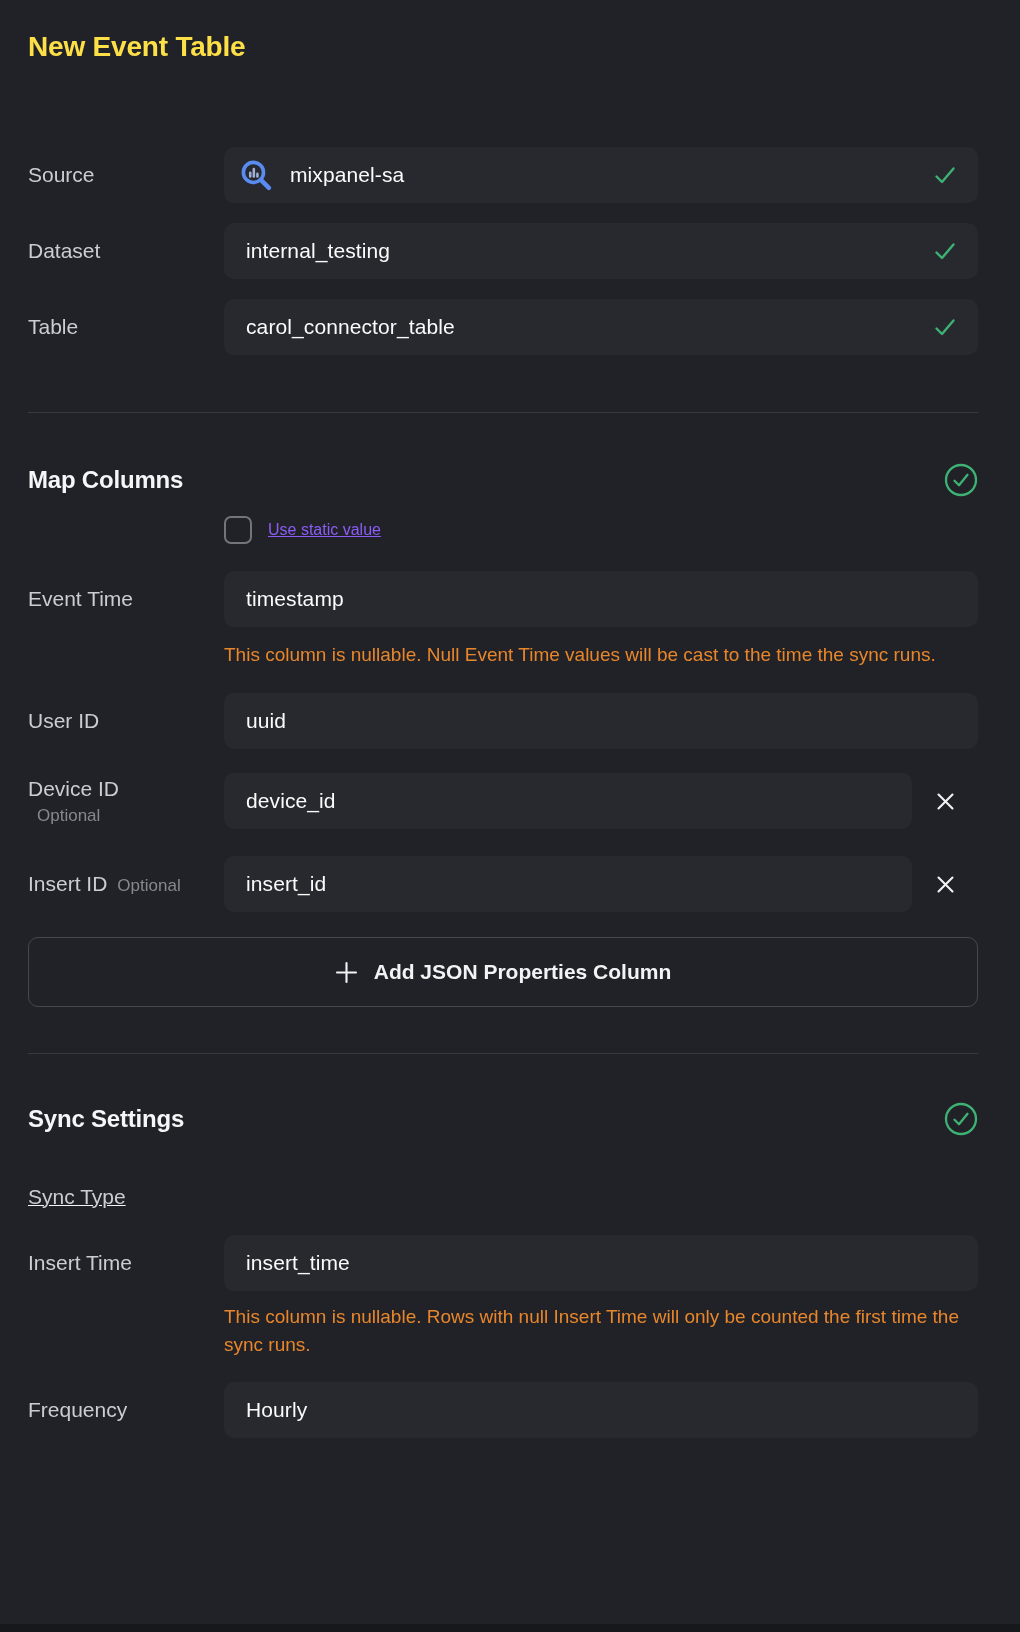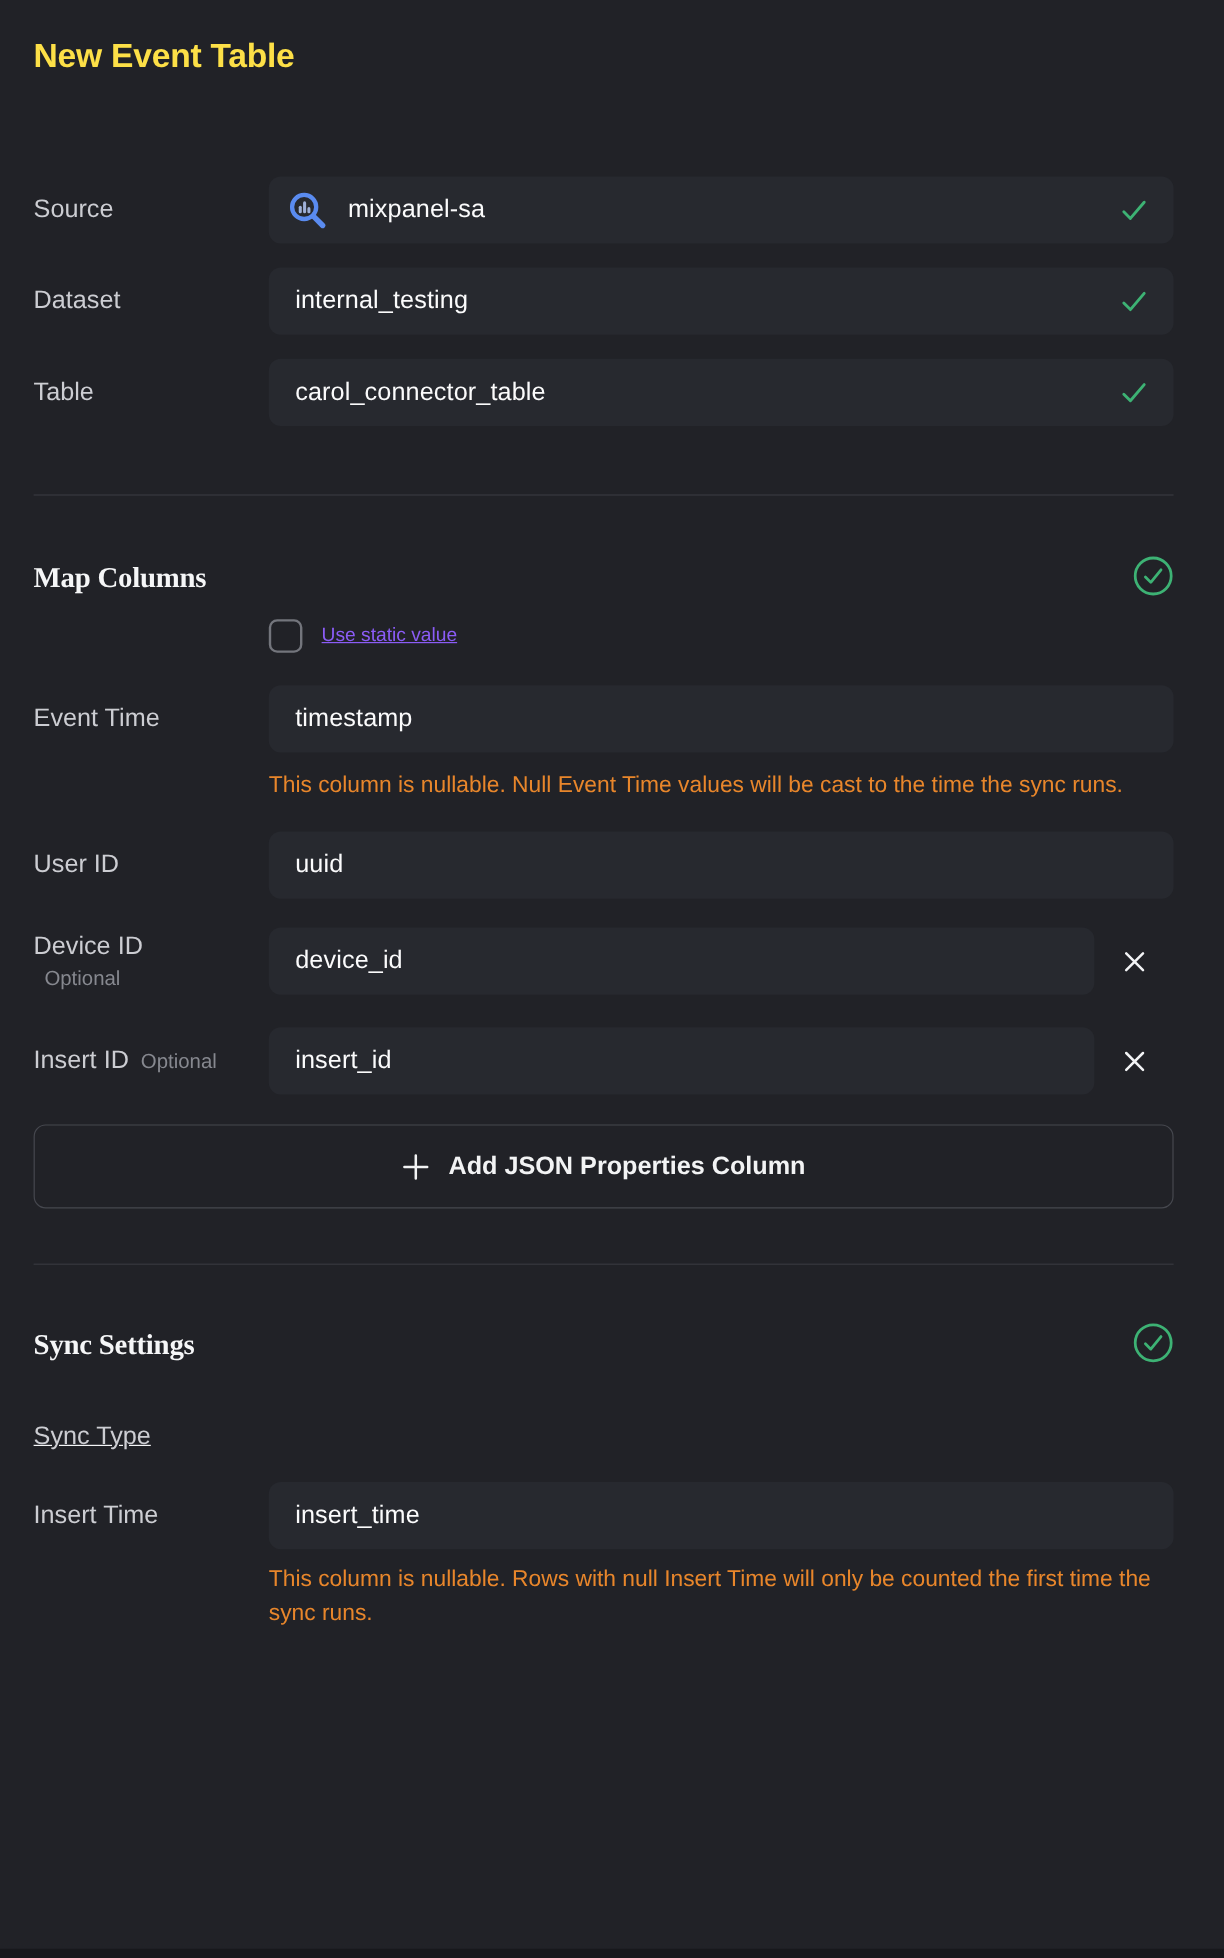--- a/index.html
+++ b/index.html
@@ -69,22 +69,22 @@
     font-size:19px; line-height:28px;
     color:var(--warning-orange, #e8862b);
   }
   .divider {
     border:none; border-top:1px solid #37393f;
     margin:0; width:100%;
   }
   .divider-1 { margin-top:57px; }
   .divider-2 { margin-top:46px; }
   .section-header {
-    display:flex; align-items:flex-end; justify-content:space-between;
-    margin-top:50px; height:34px;font-family:Liberation Serif, serif;
+    display:flex; align-items:center; justify-content:space-between;
+    margin-top:50px; height:34px;
   }
   .section-header.sync { margin-top:48px; }
   .section-title {
     margin:0; font-size:24px; line-height:30px; font-weight:700;
     color:#f5f6f7; letter-spacing:-0.2px;
   }
   .section-status { display:flex; align-items:center; color:var(--success-green, #3db274); }
   .mt-84 { margin-top:84px; }
   .mt-46 { margin-top:46px; }
   .mt-48 { margin-top:48px;text-decoration:underline; }
@@ -259,17 +259,23 @@
     </div>
 
     <div class="form-row mt-25">
       <div class="label-col"><span class="label">Insert Time</span></div>
       <div class="field">
         <span class="value">insert_time</span>
       </div>
     </div>
     <div class="warning mt-12" style="margin-top:12px;">This column is nullable. Rows with null Insert Time will only be counted the first time the sync runs.</div>
 
+    <div class="form-row mt-23">
+      <div class="label-col"><span class="label">Frequency</span></div>
+      <div class="field">
+        <span class="value">Hourly</span>
+      </div>
+    </div>
 
   </div>
 
   <div class="bottom-strip"></div>
 </div>
 
 </body></html>

